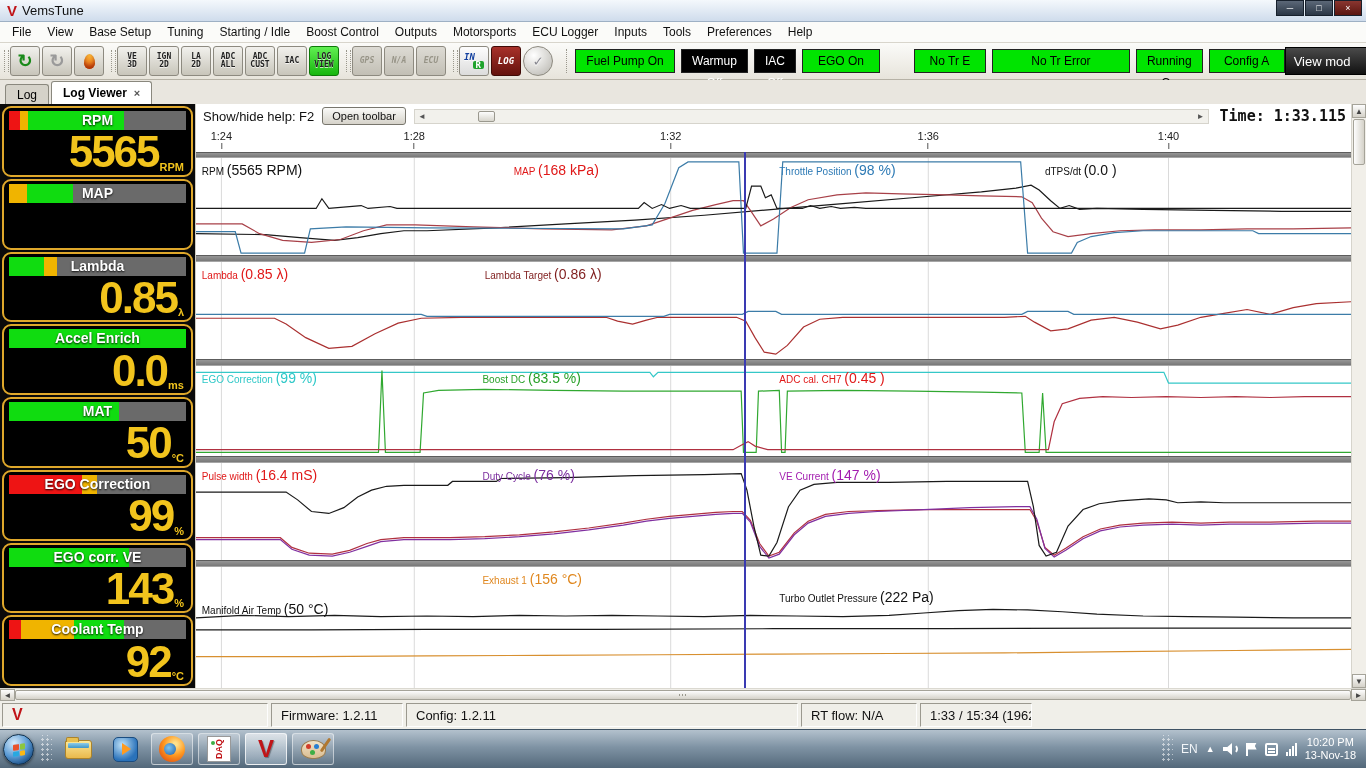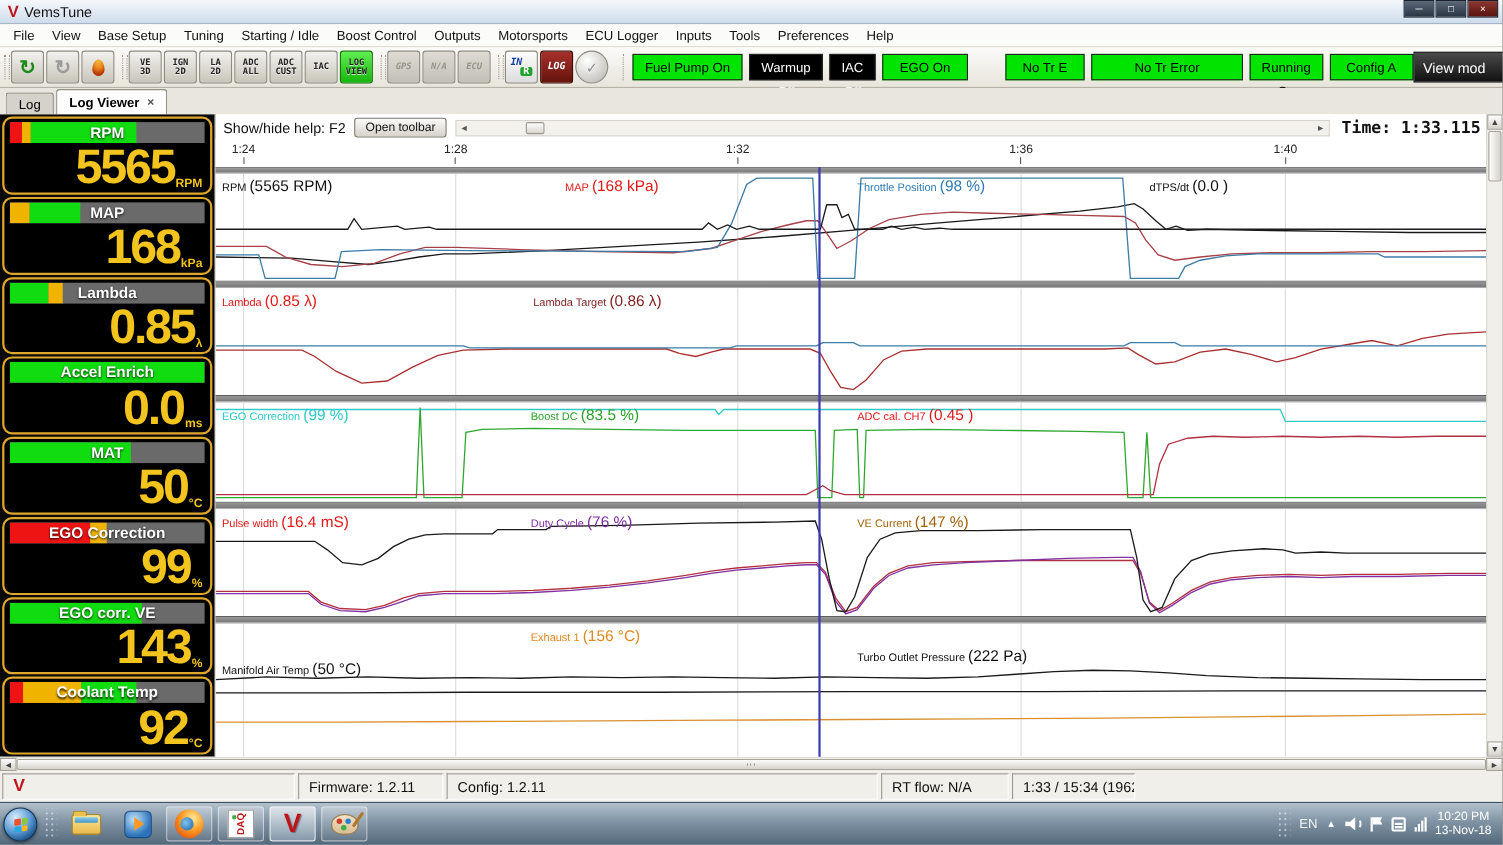--- a/index.html
+++ b/index.html
@@ -280,24 +280,20 @@
             <span class="gauge-num">5565</span>
             <span class="gauge-unit">RPM</span>
           </div>
         </div>
         <div class="gauge">
           <div class="gauge-head">
             <div class="gauge-seg" style="left: 0%; width: 10%; background: rgb(240, 180, 0);"></div>
             <div class="gauge-seg" style="left: 10%; width: 26%; background: rgb(16, 220, 16);"></div>
             <div class="gauge-title">MAP</div>
           </div>
-          <div class="gauge-value-row">
-            <span class="gauge-num">168</span>
-            <span class="gauge-unit">kPa</span>
-          </div>
         </div>
         <div class="gauge">
           <div class="gauge-head">
             <div class="gauge-seg" style="left: 0%; width: 20%; background: rgb(16, 220, 16);"></div>
             <div class="gauge-seg" style="left: 20%; width: 7%; background: rgb(240, 180, 0);"></div>
             <div class="gauge-title">Lambda</div>
           </div>
           <div class="gauge-value-row">
             <span class="gauge-num">0.85</span>
             <span class="gauge-unit">λ</span>
@@ -432,21 +428,21 @@
               <line x1="18.9" x2="18.9" y1="0" y2="100" stroke="#dadada" vector-effect="non-scaling-stroke"></line>
               <line x1="41.1" x2="41.1" y1="0" y2="100" stroke="#dadada" vector-effect="non-scaling-stroke"></line>
               <line x1="63.4" x2="63.4" y1="0" y2="100" stroke="#dadada" vector-effect="non-scaling-stroke"></line>
               <line x1="84.2" x2="84.2" y1="0" y2="100" stroke="#dadada" vector-effect="non-scaling-stroke"></line>
               <polyline points="0,77 7.3,77 8.3,87 9.8,93 11.8,94 13.3,90 14.8,83 16,79 18,77 22,77 25,76 28,74 31,71 34,67 37,62 39,58 41,55 43,53 45,51 46.5,50 47.3,50 48,59 48.8,83 49.6,96 50.5,92 51.8,72 53,60 54.5,53 56.5,50 59,49 63,48 67,48 71,48 72.2,48 72.8,60 73.5,87 74.3,95 75.3,88 76.8,76 78.3,68 80,64 82,62 84.5,61 87,62 89.5,61 93,61 97,60 100,60" fill="none" stroke="#b03040" stroke-width="1.2" vector-effect="non-scaling-stroke"></polyline>
               <polyline points="0,79 7.3,79 8.3,89 9.8,95 11.8,96 13.3,92 14.8,86 16,81 18,79 22,79 25,78 28,76 31,73 34,69 37,64 39,60 41,57 43,55 45,53 46.5,52 47.3,52 48,61 48.8,86 49.6,98 50.5,94 51.8,74 53,62 54.5,55 56.5,52 59,50 63,48 67,46 71,45 72.2,45 72.8,58 73.5,88 74.3,97 75.3,90 76.8,78 78.3,70 80,66 82,64 84.5,63 87,64 89.5,63 93,63 97,62 100,62" fill="none" stroke="#8030a0" stroke-width="1.2" vector-effect="non-scaling-stroke"></polyline>
               <polyline points="0,30 7.8,30 8.8,38 10,50 11.5,52 12.8,46 14,35 15.2,28 16.5,24 18,23 21.8,23 22.2,19 26,19 26.4,16 32,15 38,13 44,12 47.2,11 47.7,28 48.3,65 48.9,95 49.6,96 50.3,82 51.3,45 52.3,28 53.5,22 55.5,20 60,20 65,19 70,19 72,19 72.5,45 73,85 73.6,96 74.5,92 75.5,65 76.8,48 78.2,42 80,39 82.5,37 84,38 85,41 87,40 89,41 92,41 96,41 100,41" fill="none" stroke="#1a1a1a" stroke-width="1.2" vector-effect="non-scaling-stroke"></polyline>
             </svg>
             <div class="trace-label" style="left: 0.5%; color: rgb(224, 24, 24);"><span class="tl-name">Pulse width</span><span class="tl-val"> (16.4 mS)</span></div>
             <div class="trace-label" style="left: 24.8%; color: rgb(123, 45, 158);"><span class="tl-name">Duty Cycle</span><span class="tl-val"> (76 %)</span></div>
-            <div class="trace-label" style="left: 50.5%; color: #a16207;"><span class="tl-name">VE Current</span><span class="tl-val"> (147 %)</span></div>
+            <div class="trace-label" style="left: 50.5%; color: #a21caf;"><span class="tl-name">VE Current</span><span class="tl-val"> (147 %)</span></div>
           </div>
           <div class="separator"></div>
           <div class="panel" style="flex: 1 1 auto;">
             <svg viewBox="0 0 100 100" preserveAspectRatio="none">
               <line x1="2.2" x2="2.2" y1="0" y2="100" stroke="#dadada" vector-effect="non-scaling-stroke"></line>
               <line x1="18.9" x2="18.9" y1="0" y2="100" stroke="#dadada" vector-effect="non-scaling-stroke"></line>
               <line x1="41.1" x2="41.1" y1="0" y2="100" stroke="#dadada" vector-effect="non-scaling-stroke"></line>
               <line x1="63.4" x2="63.4" y1="0" y2="100" stroke="#dadada" vector-effect="non-scaling-stroke"></line>
               <line x1="84.2" x2="84.2" y1="0" y2="100" stroke="#dadada" vector-effect="non-scaling-stroke"></line>
               <polyline points="0,52 10,52 20,51.5 35,51.5 50,51 65,51 80,50.5 100,50.5" fill="none" stroke="#1a1a1a" stroke-width="1.2" vector-effect="non-scaling-stroke"></polyline>

